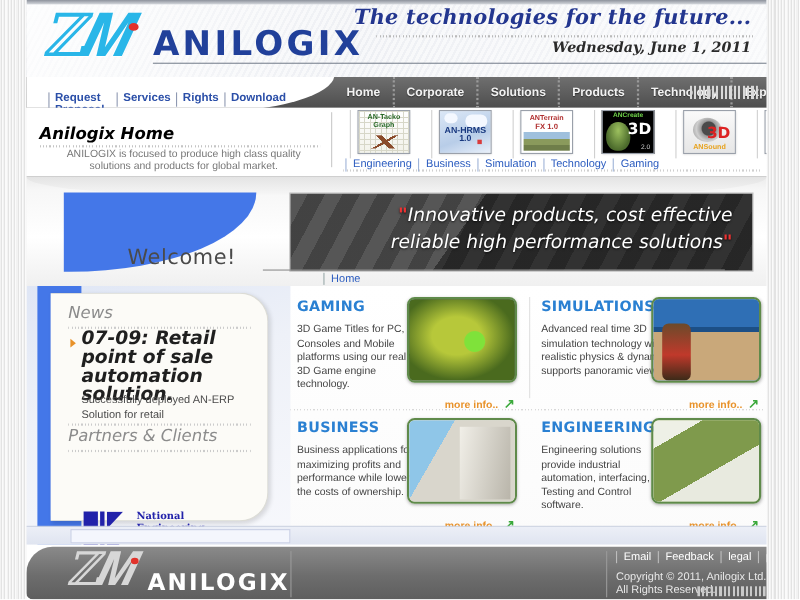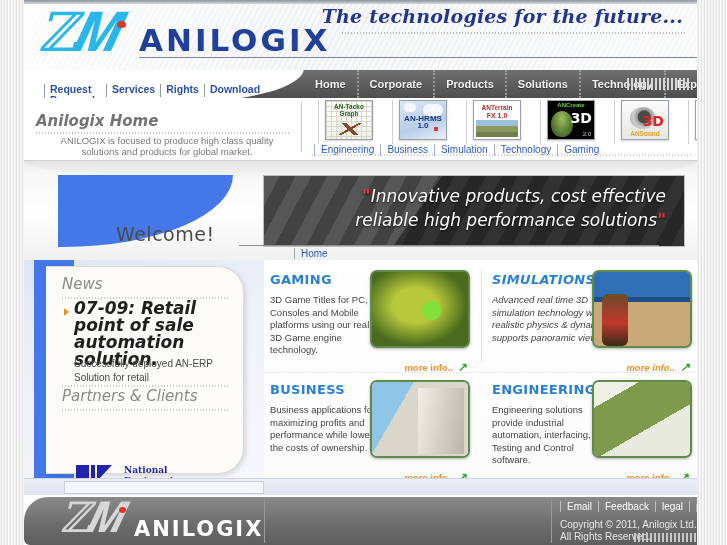--- a/index.html
+++ b/index.html
@@ -119,21 +119,21 @@
     z-index:3;
   }
 
   
   .subhead {
     position:absolute; left:24px; top:98px; width:673px; height:60px;
     background:#ffffff; overflow:hidden;
   }
   .home-title {
     position:absolute; left:12px; top:14px;
-    font-size:15px; font-style:italic; font-weight:bold; color:#737373;
+    font-size:15px; font-style:italic; font-weight:bold; color:#000000;
     font-family:"DejaVu Sans", sans-serif;
   }
   .home-dots {
     position:absolute; left:12px; top:34px; width:255px; height:2px;
     background:repeating-linear-gradient(to right,#c4c4c4 0 1px,transparent 1px 3px);
   }
   .home-sub {
     position:absolute; left:18px; top:37px; width:250px;
     font-size:9.5px; color:#777; line-height:11px; text-align:center;
   }
@@ -344,21 +344,21 @@
   }
 
   
   .cards {
     position:absolute; left:238px; top:0; width:435px; height:235px;
   }
   .card {
     position:absolute; width:218px; height:104px;
   }
   .card.c0 { left:0;   top:8px; }
-  .card.c1 { left:222px; top:8px;font-style:italic; }
+  .card.c1 { left:222px; top:8px; }
   .card.c2 { left:0;   top:118px; }
   .card.c3 { left:222px; top:118px; }
   .card-title {
     position:absolute; left:8px; top:4px;
     font-size:13px; font-weight:bold; color:#2a80d2;
     font-family:"DejaVu Sans",sans-serif; letter-spacing:.3px;
   }
   .card-desc {
     position:absolute; left:8px; top:26px; width:120px;
     font-size:9.5px; color:#444; line-height:12.5px;
@@ -477,37 +477,38 @@
 
     <div class="logo-wrap">
       <div class="logo-mark">ℤ𝑴</div>
       <div class="logo-dot"></div>
       <div class="logo-text">ANILOGIX</div>
     </div>
     <div class="logo-rule"></div>
 
     <div class="tagline">The technologies for the future...</div>
     <div class="tag-dots"></div>
+    <div class="datestamp">Wednesday, June 1, 2011</div>
   </div>
 
   <div class="navstrip">
     <div class="swoosh"></div>
 
     <div class="util-links">
       <div class="ul-item">Request Proposal</div>
       <div class="ul-item">Services</div>
       <div class="ul-item">Rights</div>
       <div class="ul-item">Download</div>
     </div>
 
     <div class="mainnav">
       <div class="nv">Home</div>
       <div class="nv">Corporate</div>
+      <div class="nv">Solutions</div>
       <div class="nv">Products</div>
-      <div class="nv">Solutions</div>
       <div class="nv">Technology</div>
       <div class="nv">Expertise</div>
 
     </div>
     <div class="nav-bars"></div>
   </div>
 
   <div class="subhead">
     <div class="home-title">Anilogix Home</div>
     <div class="home-dots"></div>

